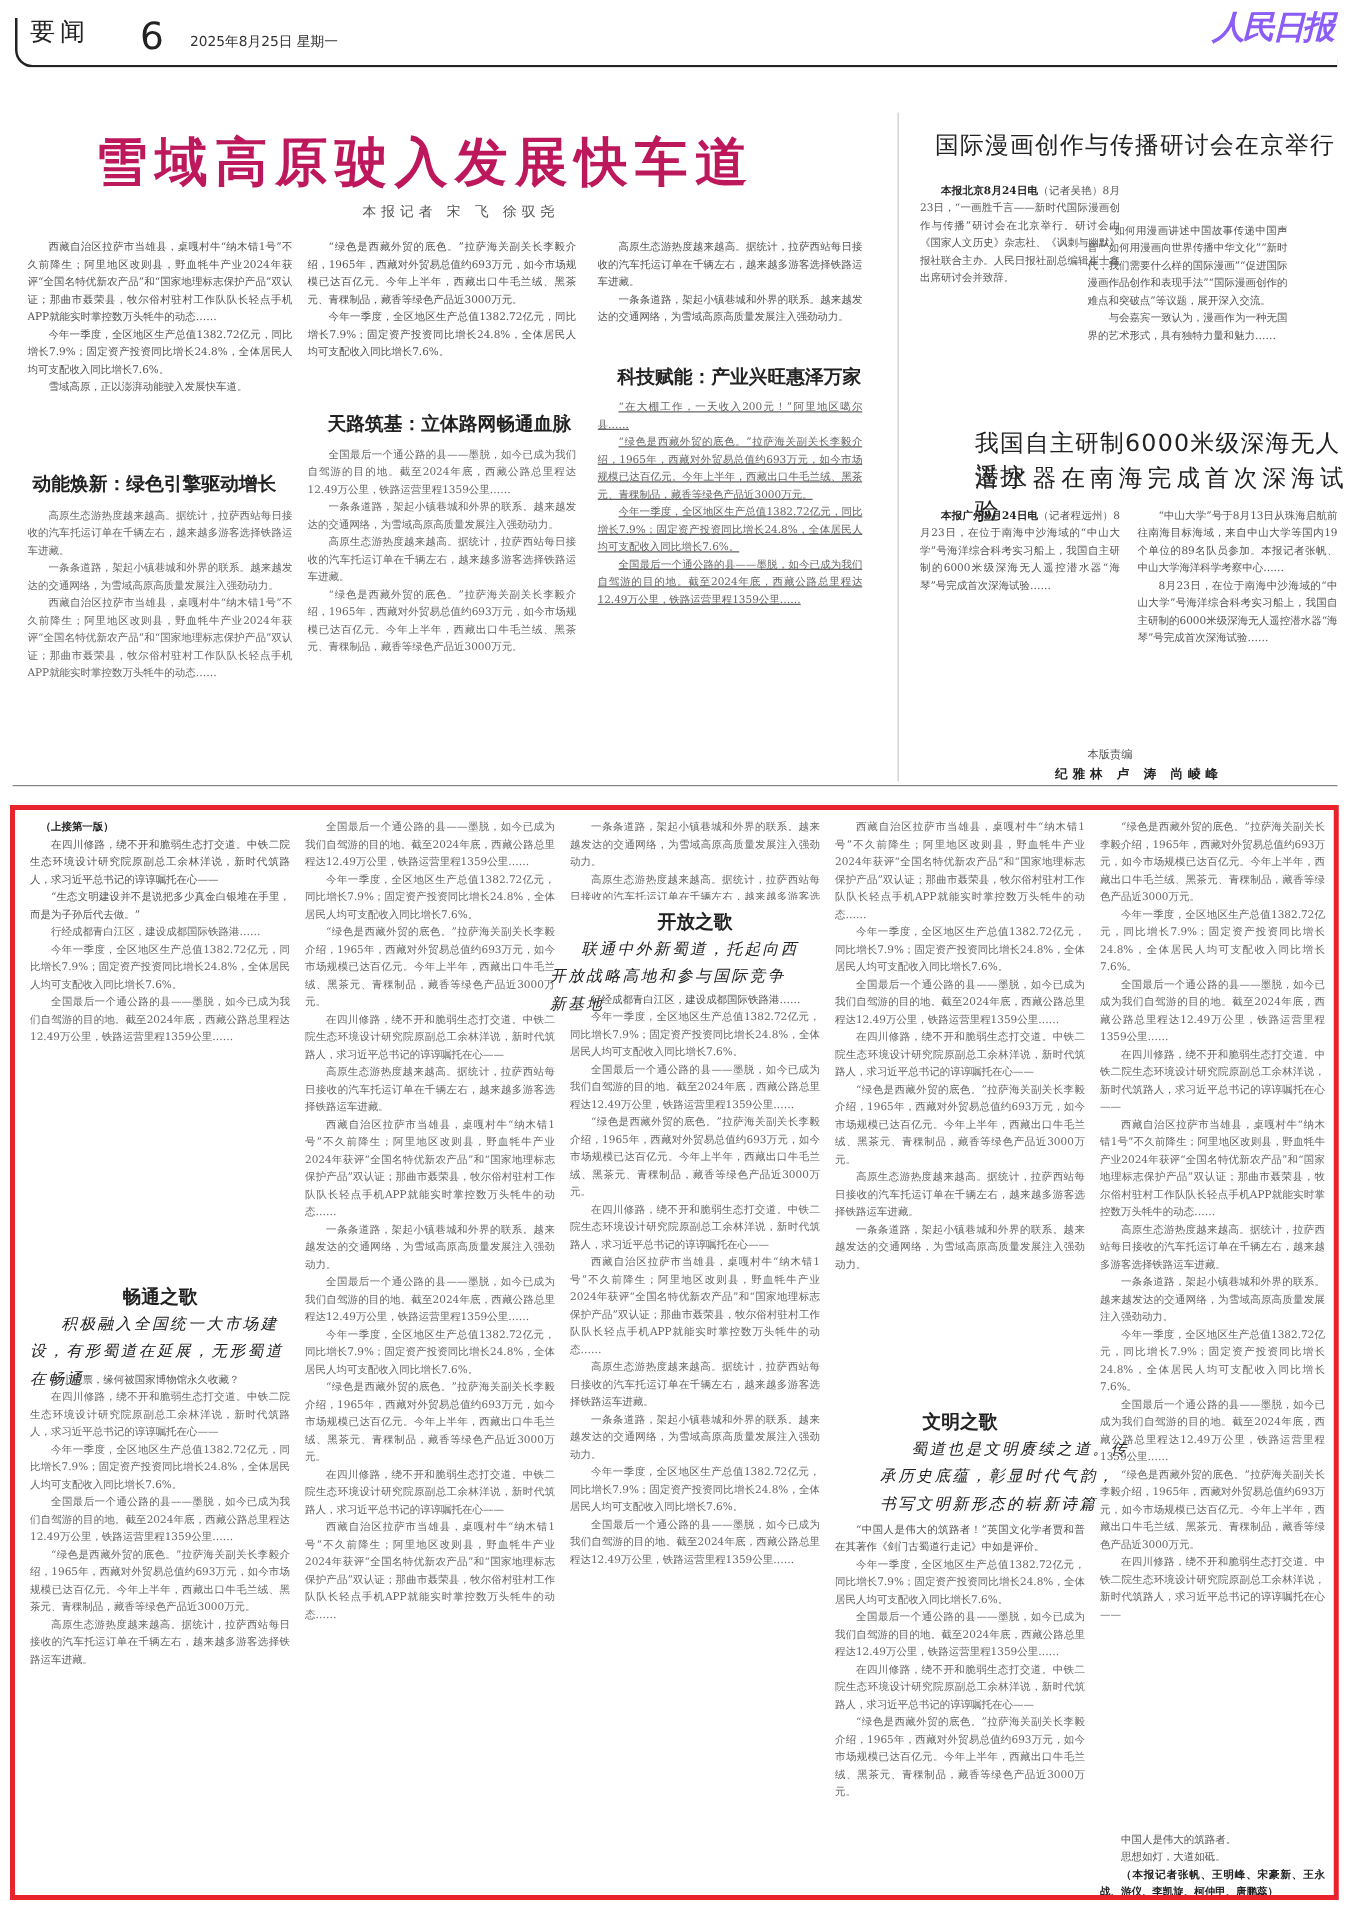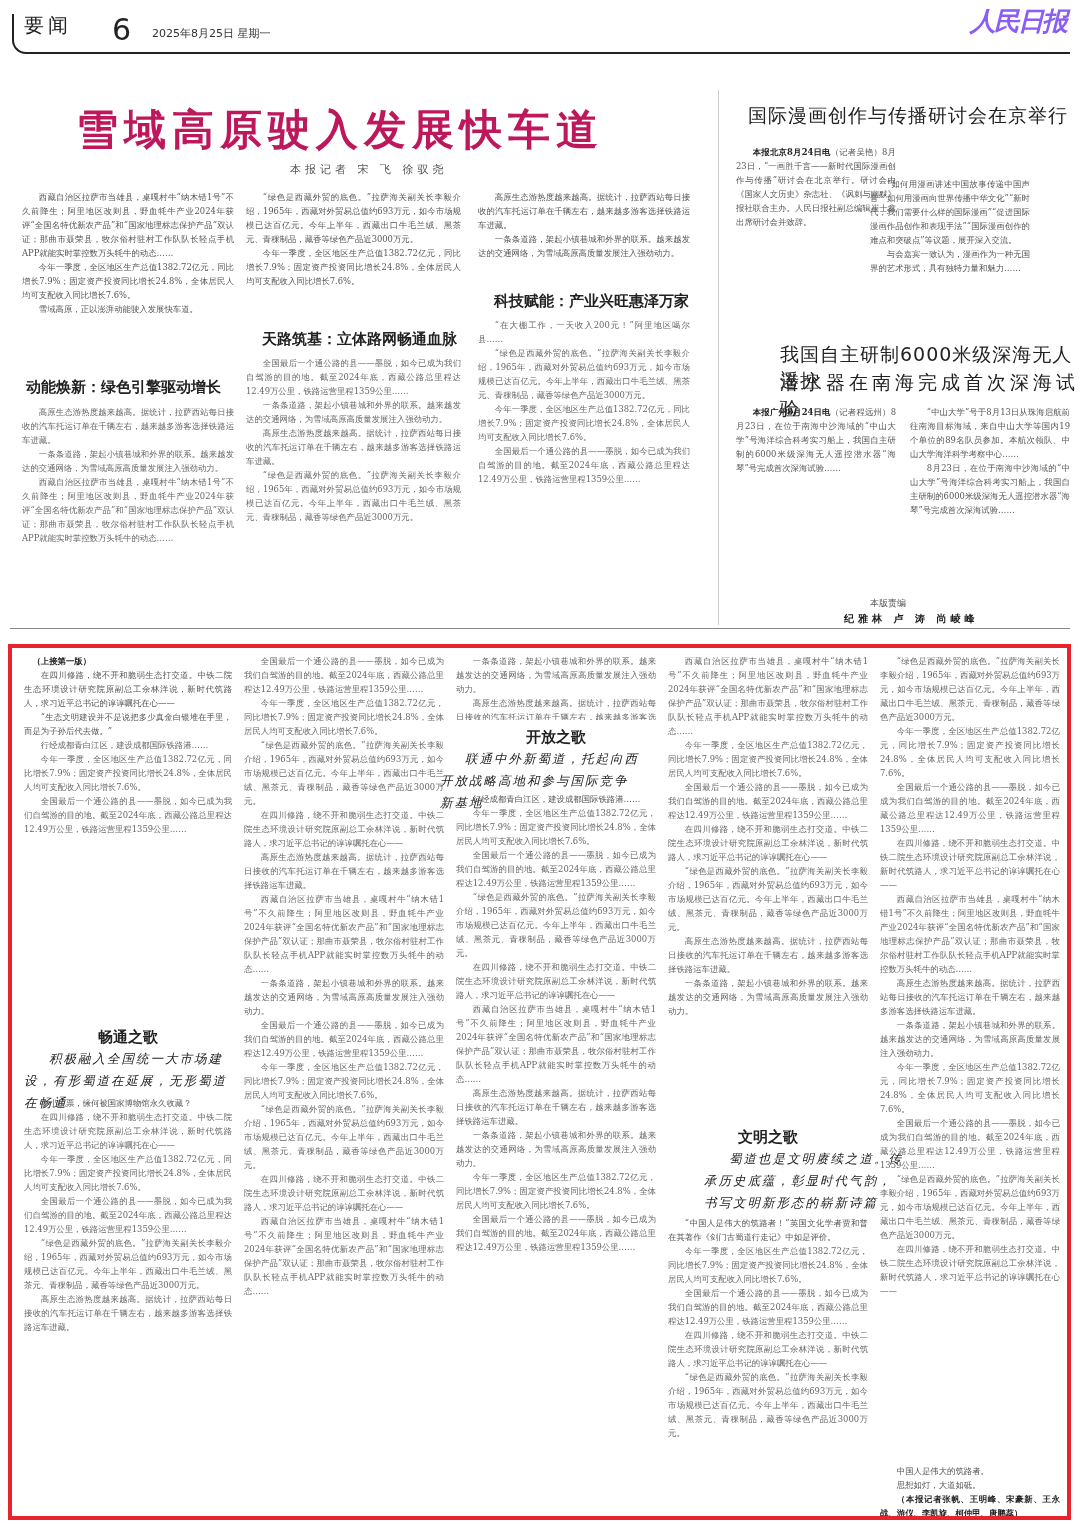--- a/index.html
+++ b/index.html
@@ -59,21 +59,21 @@
   <p>一条条道路，架起小镇巷城和外界的联系。越来越发达的交通网络，为雪域高原高质量发展注入强劲动力。</p>
   <p>高原生态游热度越来越高。据统计，拉萨西站每日接收的汽车托运订单在千辆左右，越来越多游客选择铁路运车进藏。</p>
   <p>“绿色是西藏外贸的底色。”拉萨海关副关长李毅介绍，1965年，西藏对外贸易总值约693万元，如今市场规模已达百亿元。今年上半年，西藏出口牛毛兰绒、黑茶元、青稞制品，藏香等绿色产品近3000万元。</p>
 </div>
 
 <div class="abs col" style="left:478px;top:190px;width:212px;height:95px;">
   <p>高原生态游热度越来越高。据统计，拉萨西站每日接收的汽车托运订单在千辆左右，越来越多游客选择铁路运车进藏。</p>
   <p>一条条道路，架起小镇巷城和外界的联系。越来越发达的交通网络，为雪域高原高质量发展注入强劲动力。</p>
 </div>
 <div class="abs subhead" style="left:494px;top:292px;">科技赋能：产业兴旺惠泽万家</div>
-<div class="abs col filler" style="left:478px;top:318px;width:212px;height:303px;">
+<div class="abs col filler" style="left:478px;top:318px;width:212px;height:303px;text-decoration:underline;">
   <p>“在大棚工作，一天收入200元！”阿里地区噶尔县……</p>
   <p>“绿色是西藏外贸的底色。”拉萨海关副关长李毅介绍，1965年，西藏对外贸易总值约693万元，如今市场规模已达百亿元。今年上半年，西藏出口牛毛兰绒、黑茶元、青稞制品，藏香等绿色产品近3000万元。</p>
   <p>今年一季度，全区地区生产总值1382.72亿元，同比增长7.9%；固定资产投资同比增长24.8%，全体居民人均可支配收入同比增长7.6%。</p>
   <p>全国最后一个通公路的县——墨脱，如今已成为我们自驾游的目的地。截至2024年底，西藏公路总里程达12.49万公里，铁路运营里程1359公里……</p>
 </div>
 
 <div class="abs vline" style="left:718px;top:90px;height:535px;"></div>
 
 <div class="abs side-title" style="left:748px;top:103px;">国际漫画创作与传播研讨会在京举行</div>
 <div class="abs col" style="left:736px;top:145px;width:160px;height:150px;">
@@ -83,21 +83,21 @@
   <p>“如何用漫画讲述中国故事传递中国声音”“如何用漫画向世界传播中华文化”“新时代，我们需要什么样的国际漫画”“促进国际漫画作品创作和表现手法”“国际漫画创作的难点和突破点”等议题，展开深入交流。</p>
   <p>与会嘉宾一致认为，漫画作为一种无国界的艺术形式，具有独特力量和魅力……</p>
 </div>
 
 <div class="abs side-title" style="left:780px;top:342px;">我国自主研制6000米级深海无人遥控</div>
 <div class="abs side-title" style="left:780px;top:370px;letter-spacing:4px;">潜水器在南海完成首次深海试验</div>
 <div class="abs col" style="left:736px;top:405px;width:160px;height:185px;">
   <p><b style="color:#222">本报广州8月24日电</b><span>（记者程远州）</span><span>8月23日，在位于南海中沙海域的“中山大学”号海洋综合科考实习船上，我国自主研制的6000米级深海无人遥控潜水器“海琴”号完成首次深海试验……</span></p>
 </div>
 <div class="abs col" style="left:910px;top:405px;width:160px;height:185px;">
-  <p>“中山大学”号于8月13日从珠海启航前往南海目标海域，来自中山大学等国内19个单位的89名队员参加。本航次领队、中山大学海洋科学考察中心……</p>
+  <p>“中山大学”号于8月13日从珠海启航前往南海目标海域，来自中山大学等国内19个单位的89名队员参加。本报记者张帆、中山大学海洋科学考察中心……</p>
   <p>8月23日，在位于南海中沙海域的“中山大学”号海洋综合科考实习船上，我国自主研制的6000米级深海无人遥控潜水器“海琴”号完成首次深海试验……</p>
 </div>
 
 <div class="abs editors-label">本版责编</div>
 <div class="abs editors">纪雅林 卢 涛 尚崚峰</div>
 <div class="abs rule"></div>
 
 <div class="abs redbox"></div>
 
 <div class="abs col" style="left:24px;top:654px;width:208px;height:360px;">

